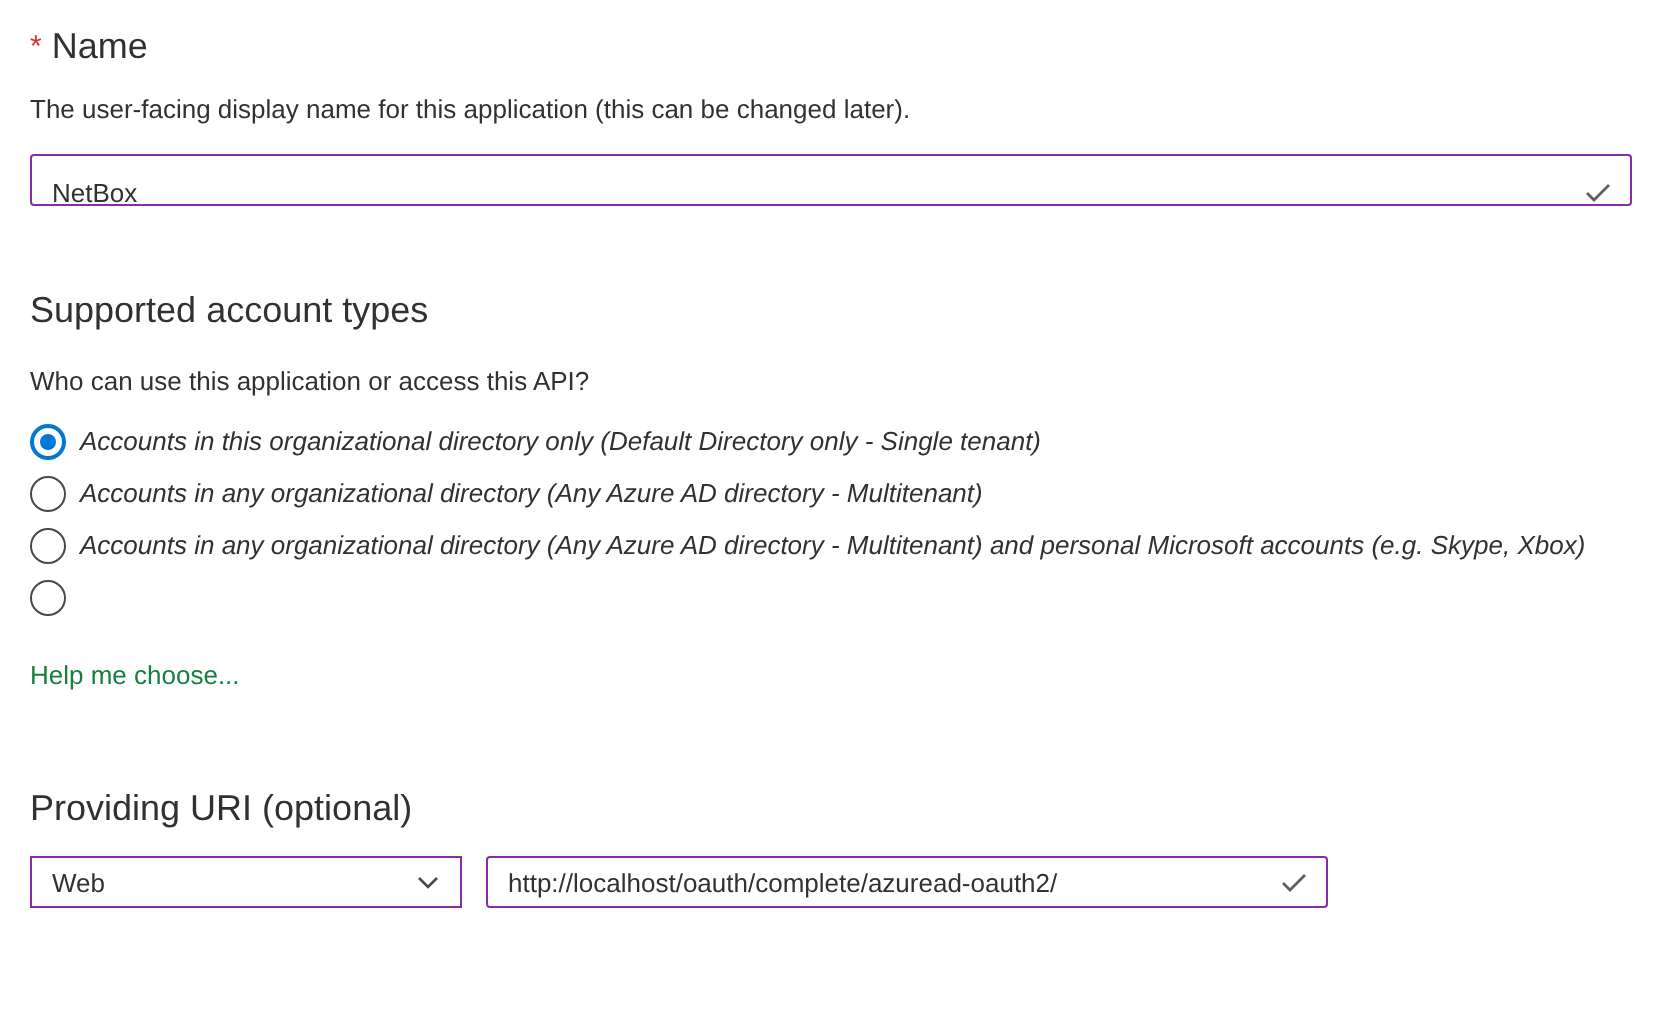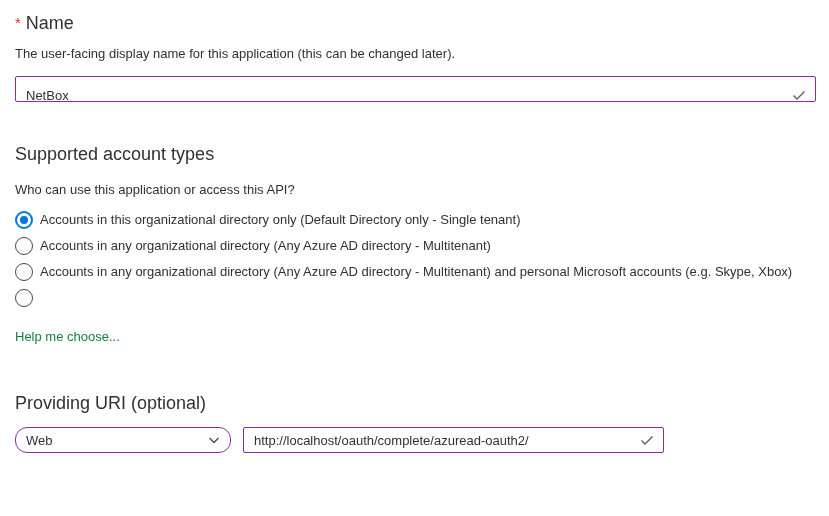--- a/index.html
+++ b/index.html
@@ -57,37 +57,37 @@
   }
   .radio-outer {
     width: 18px; height: 18px; border-radius: 50%;
     border: 1px solid #4a4847; background: #fff;
     display: flex; align-items: center; justify-content: center;
     flex: 0 0 auto;
   }
   .radio-outer.checked { border: 2px solid #0078d4; }
   .radio-dot { width: 8px; height: 8px; border-radius: 50%; background: transparent; }
   .radio-outer.checked .radio-dot { background: #0078d4; }
-  .radio-label { margin-left: 7px; font-size: 13px; line-height: 18px; color: #323130; }
+  .radio-label { margin-left: 7px; font-size: 13px; line-height: 18px; color: #323130; font-style: italic; }
 
   .help-link {
     display: inline-block; margin-top: 17px;
     font-size: 13px; line-height: 18px;
     color: #15803d; text-decoration: none; cursor: pointer; text-align: right;
   }
 
   
   .redirect-title { margin-top: 46px; }
   .redirect-desc  { margin-top: 10px; }
 
   .redirect-row { margin-top: 13px; display: flex; align-items: center; }
 
   .platform-select {
     width: 216px; height: 26px;
-    border: 1px solid #8a2da5; border-radius: 12px;
+    border: 1px solid #8a2da5; border-radius: 0;
     background: #fff;
     display: flex; align-items: center; justify-content: space-between;
     padding: 0 9px 0 10px;
     font-size: 13px; color: #323130;
     cursor: pointer;
   }
   .uri-input-wrap {
     margin-left: 12px;
     width: 421px; height: 26px;
     border: 1px solid #8a2da5; border-radius: 2px;

